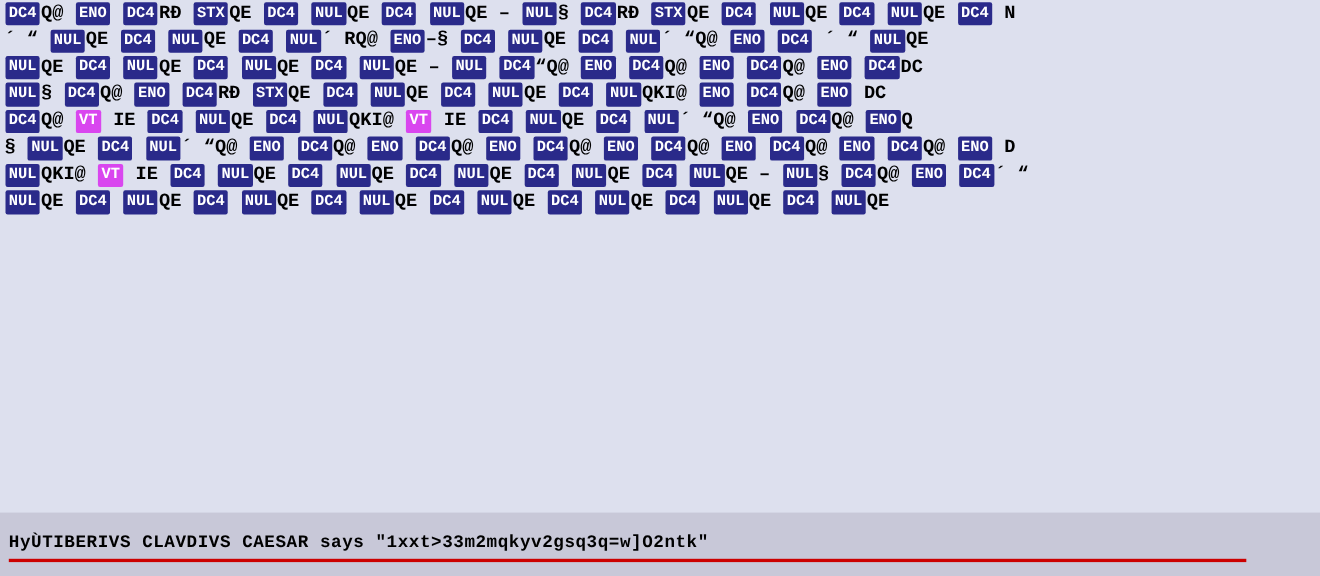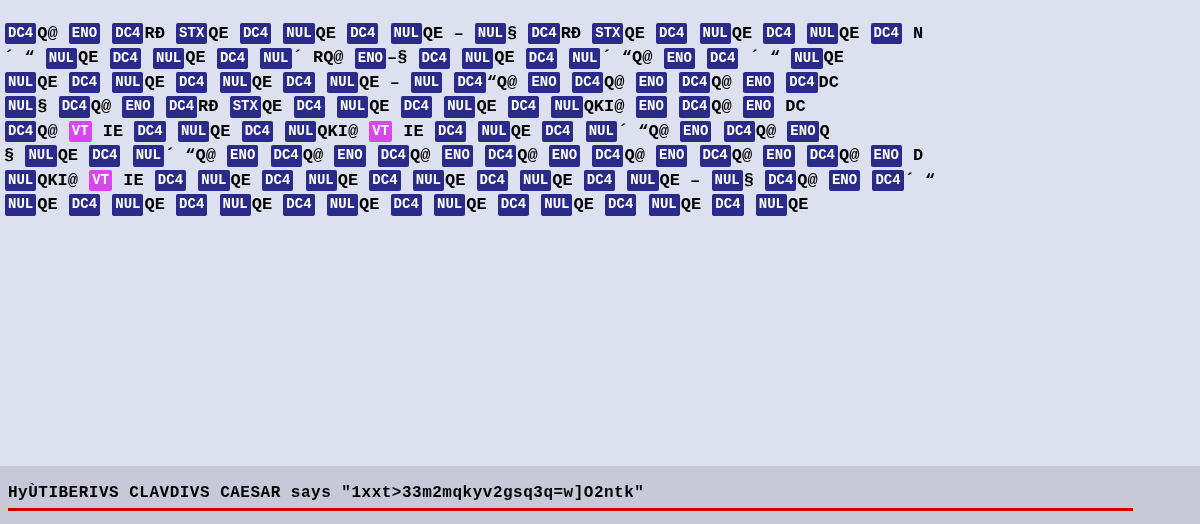--- a/index.html
+++ b/index.html
@@ -18,21 +18,21 @@
       position: relative;
       overflow: hidden;
     }
 
     .text-area {
       position: absolute;
       top: 0;
       left: 0;
       right: 0;
       bottom: 60px;
-      padding: 22px 4px;
+      padding: 1px 4px;
       overflow: hidden;
       line-height: 1.38;
     }
 
     .text-line {
       font-size: 17px;
       font-weight: bold;
       color: #000;
       white-space: nowrap;
       display: flex;

